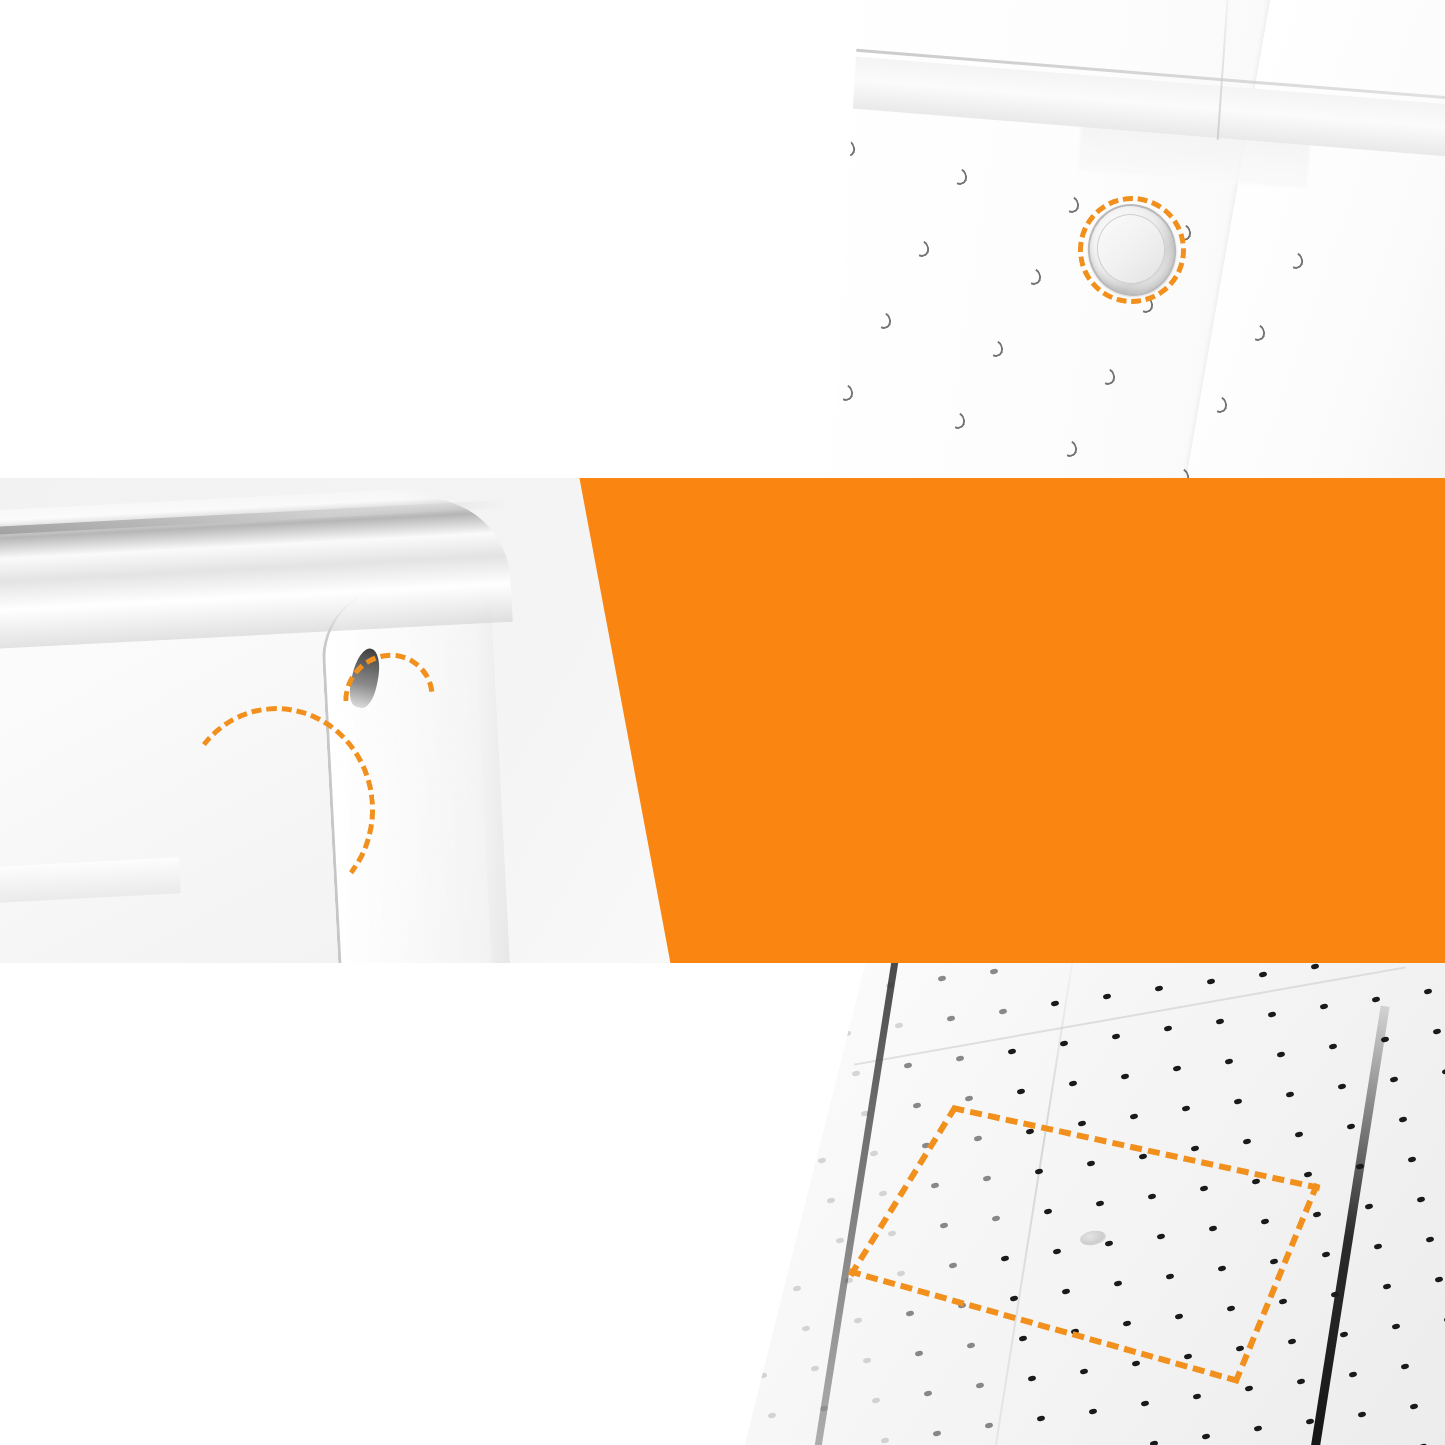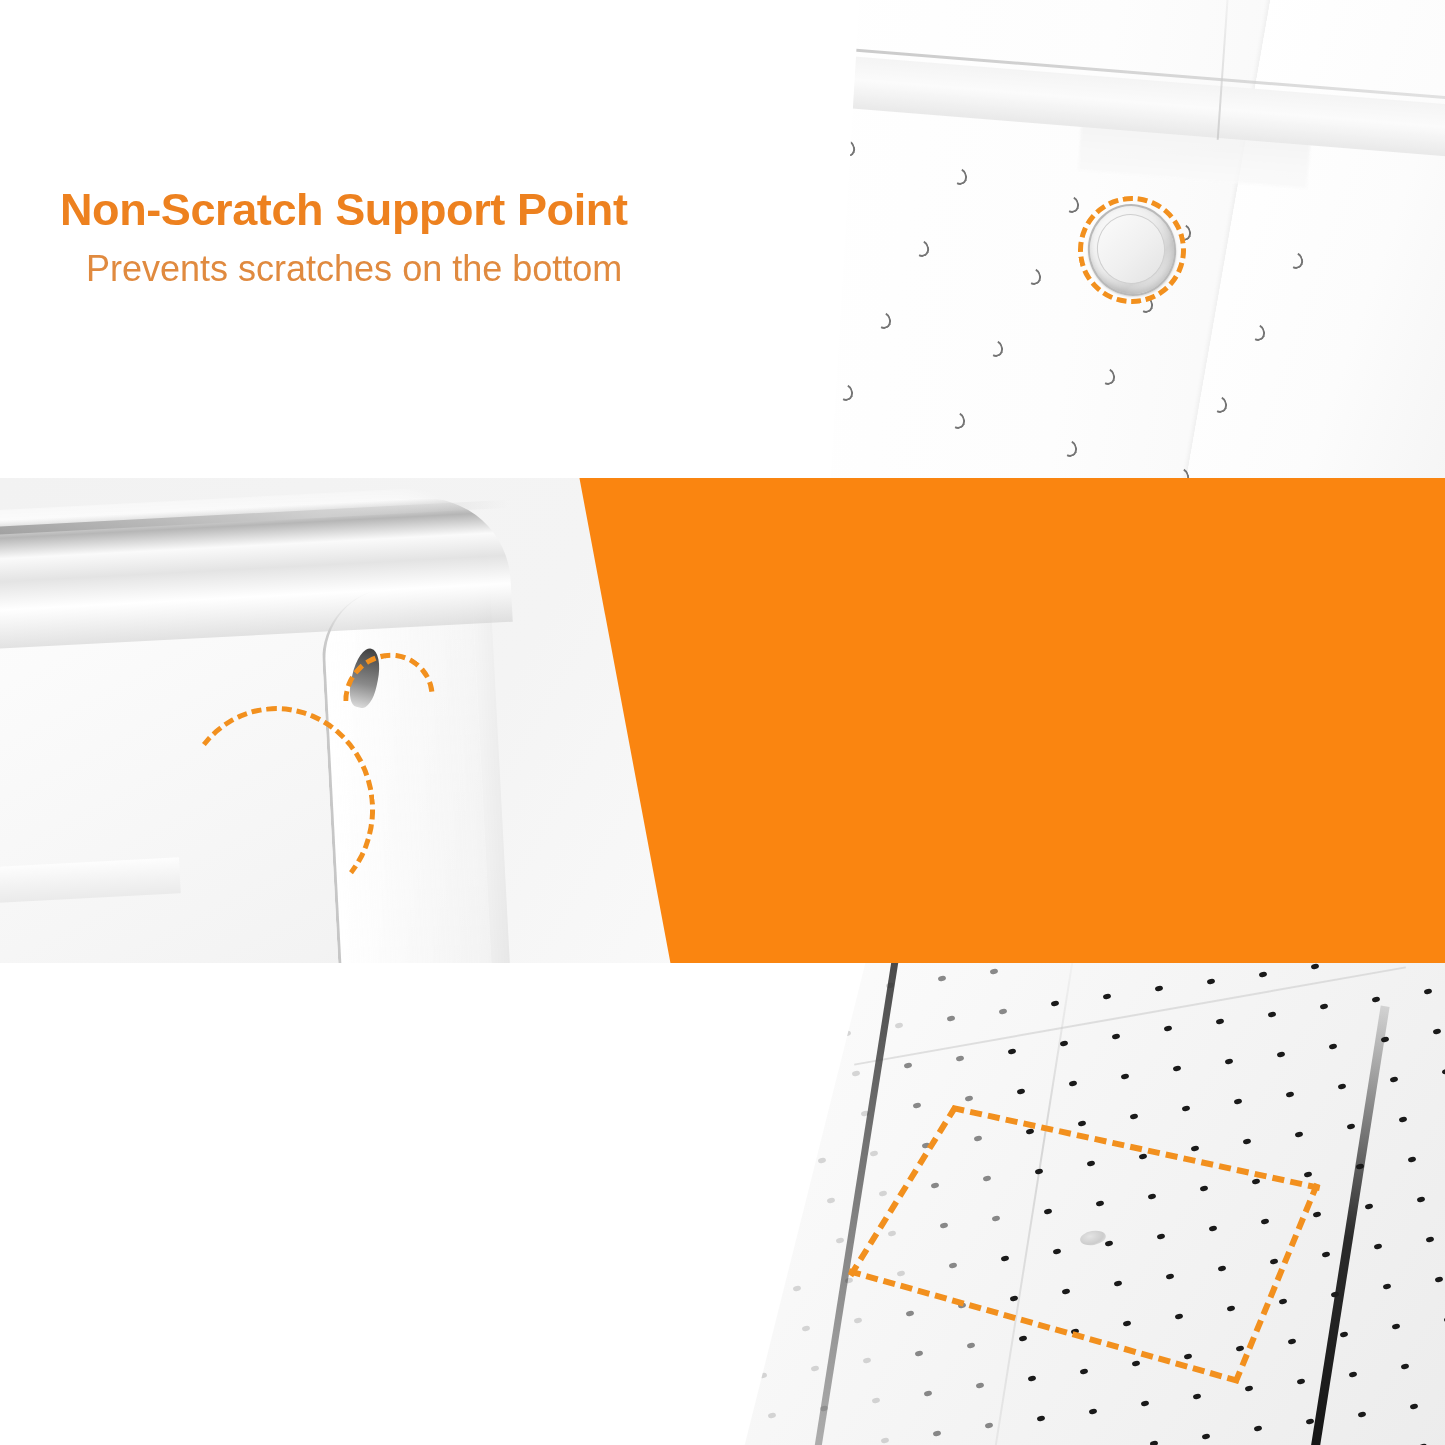--- a/index.html
+++ b/index.html
@@ -349,24 +349,20 @@
           <div class="nub" style="left: 344px; top: 478px;"></div>
         </div>
     </div>
 
     <div class="support-point">
       <div class="sp-outer"></div>
       <div class="sp-inner"></div>
       <div class="sp-dash"></div>
     </div>
 
-    <div class="txt-block t1">
-      <h2 class="headline">Non-Scratch Support Point</h2>
-      <p class="subline">Prevents scratches on the bottom</p>
-    </div>
   </section>
 
   <section class="panel2">
 
     <div class="p2-photo">
       <div class="p2-box"></div>
       <div class="p2-ledge"></div>
       <div class="p2-corneredge"></div>
       <div class="p2-rim"></div>
       <div class="p2-rim2"></div>

